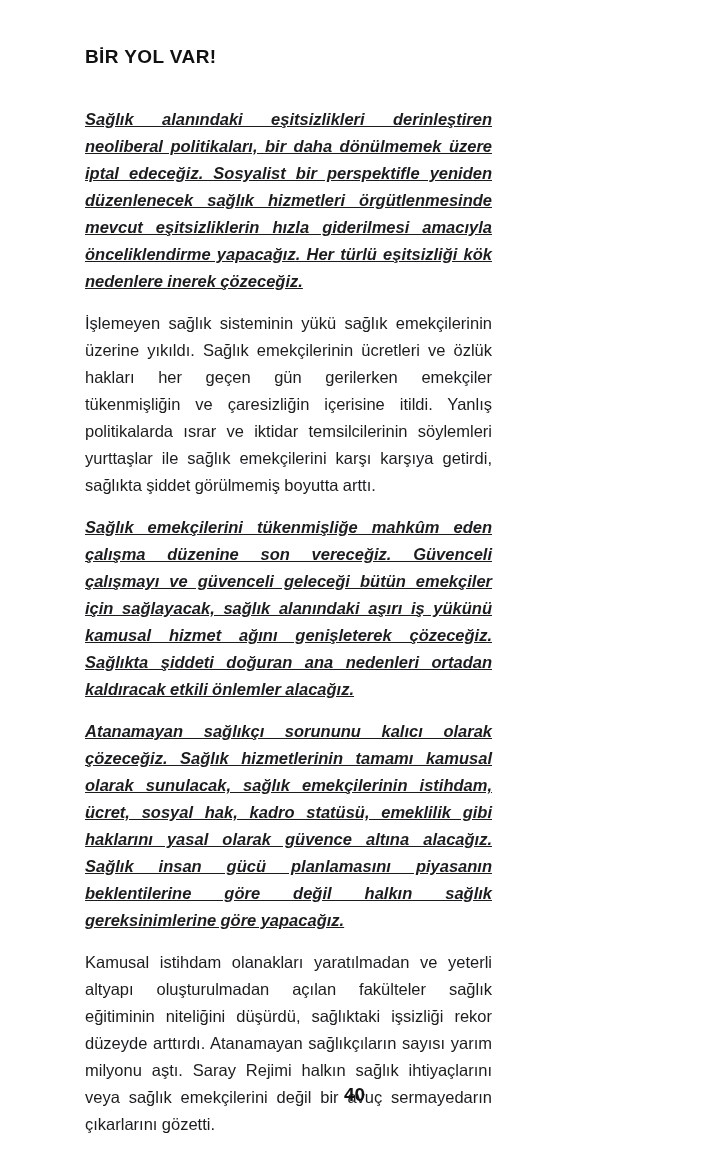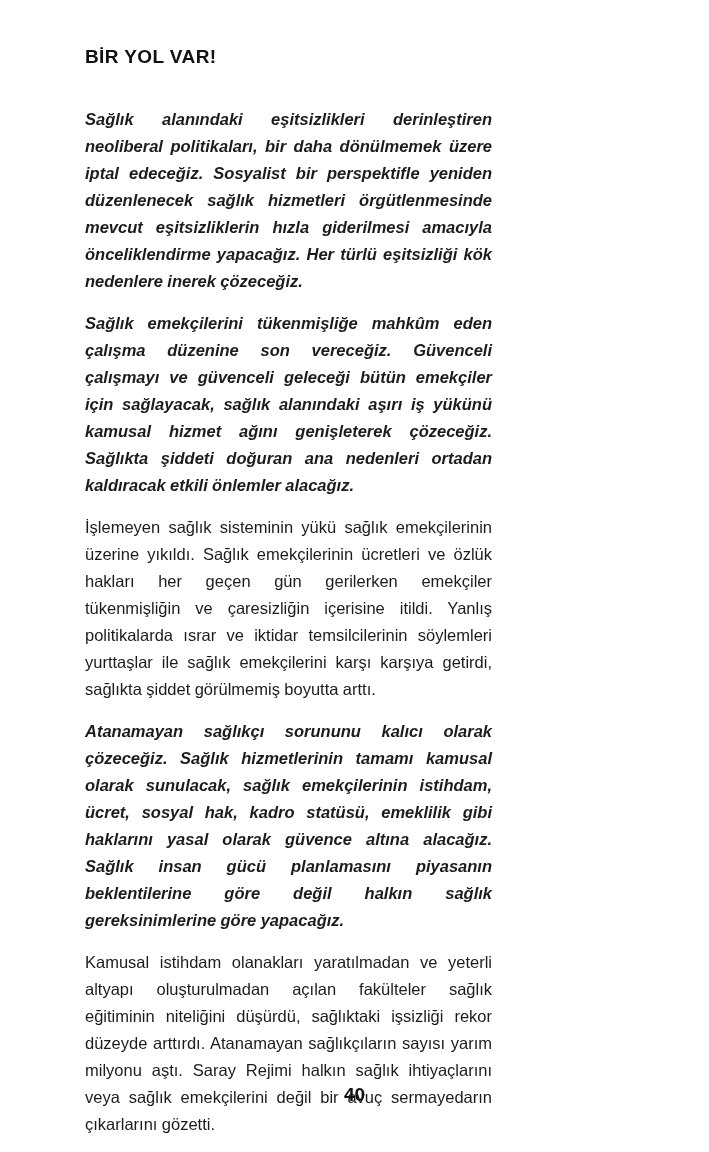--- a/index.html
+++ b/index.html
@@ -32,20 +32,21 @@
     line-height: 27px;
     text-align: justify;
     margin: 0 0 15px 0;
     hyphens: auto;
     -webkit-hyphens: auto;
     word-spacing: -0.2px;
   }
   .para.emphasis {
     font-weight: 700;
     font-style: italic;
+    text-decoration: underline;
   }
   .page-number {
     position: absolute;
     bottom: 46px;
     left: 0;
     width: 709px;
     text-align: center;
     font-size: 19px;
     font-weight: 700;
     color: #111111;
@@ -53,23 +54,23 @@
 </style>
 </head>
 <body>
 
 <div class="page">
 
   <h1 class="title">BİR YOL VAR!</h1>
 
   <p class="para emphasis">Sağlık alanındaki eşitsizlikleri derinleştiren neoliberal politikaları, bir daha dönülmemek üzere iptal edeceğiz. Sosyalist bir perspektifle yeniden düzenlenecek sağlık hizmetleri örgütlenmesinde mevcut eşitsizliklerin hızla giderilmesi amacıyla önceliklendirme yapacağız. Her türlü eşitsizliği kök nedenlere inerek çözeceğiz.</p>
 
+  <p class="para">İşlemeyen sağlık sisteminin yükü sağlık emekçilerinin üzerine yıkıldı. Sağlık emekçilerinin ücretleri ve özlük hakları her geçen gün gerilerken emekçiler tükenmişliğin ve çaresizliğin içerisine itildi. Yanlış politikalarda ısrar ve iktidar temsilcilerinin söylemleri yurttaşlar ile sağlık emekçilerini karşı karşıya getirdi, sağlıkta şiddet görülmemiş boyutta arttı.</p>
+
   <p class="para emphasis">Sağlık emekçilerini tükenmişliğe mahkûm eden çalışma düzenine son vereceğiz. Güvenceli çalışmayı ve güvenceli geleceği bütün emekçiler için sağlayacak, sağlık alanındaki aşırı iş yükünü kamusal hizmet ağını genişleterek çözeceğiz. Sağlıkta şiddeti doğuran ana nedenleri ortadan kaldıracak etkili önlemler alacağız.</p>
-
-  <p class="para">İşlemeyen sağlık sisteminin yükü sağlık emekçilerinin üzerine yıkıldı. Sağlık emekçilerinin ücretleri ve özlük hakları her geçen gün gerilerken emekçiler tükenmişliğin ve çaresizliğin içerisine itildi. Yanlış politikalarda ısrar ve iktidar temsilcilerinin söylemleri yurttaşlar ile sağlık emekçilerini karşı karşıya getirdi, sağlıkta şiddet görülmemiş boyutta arttı.</p>
 
   <p class="para emphasis">Atanamayan sağlıkçı sorununu kalıcı olarak çözeceğiz. Sağlık hizmetlerinin tamamı kamusal olarak sunulacak, sağlık emekçilerinin istihdam, ücret, sosyal hak, kadro statüsü, emeklilik gibi haklarını yasal olarak güvence altına alacağız. Sağlık insan gücü planlamasını piyasanın beklentilerine göre değil halkın sağlık gereksinimlerine göre yapacağız.</p>
 
   <p class="para">Kamusal istihdam olanakları yaratılmadan ve yeterli altyapı oluşturulmadan açılan fakülteler sağlık eğitiminin niteliğini düşürdü, sağlıktaki işsizliği rekor düzeyde arttırdı. Atanamayan sağlıkçıların sayısı yarım milyonu aştı. Saray Rejimi halkın sağlık ihtiyaçlarını veya sağlık emekçilerini değil bir avuç sermayedarın çıkarlarını gözetti.</p>
 
 
 </div>
 
 <div class="page-number">40</div>
 

